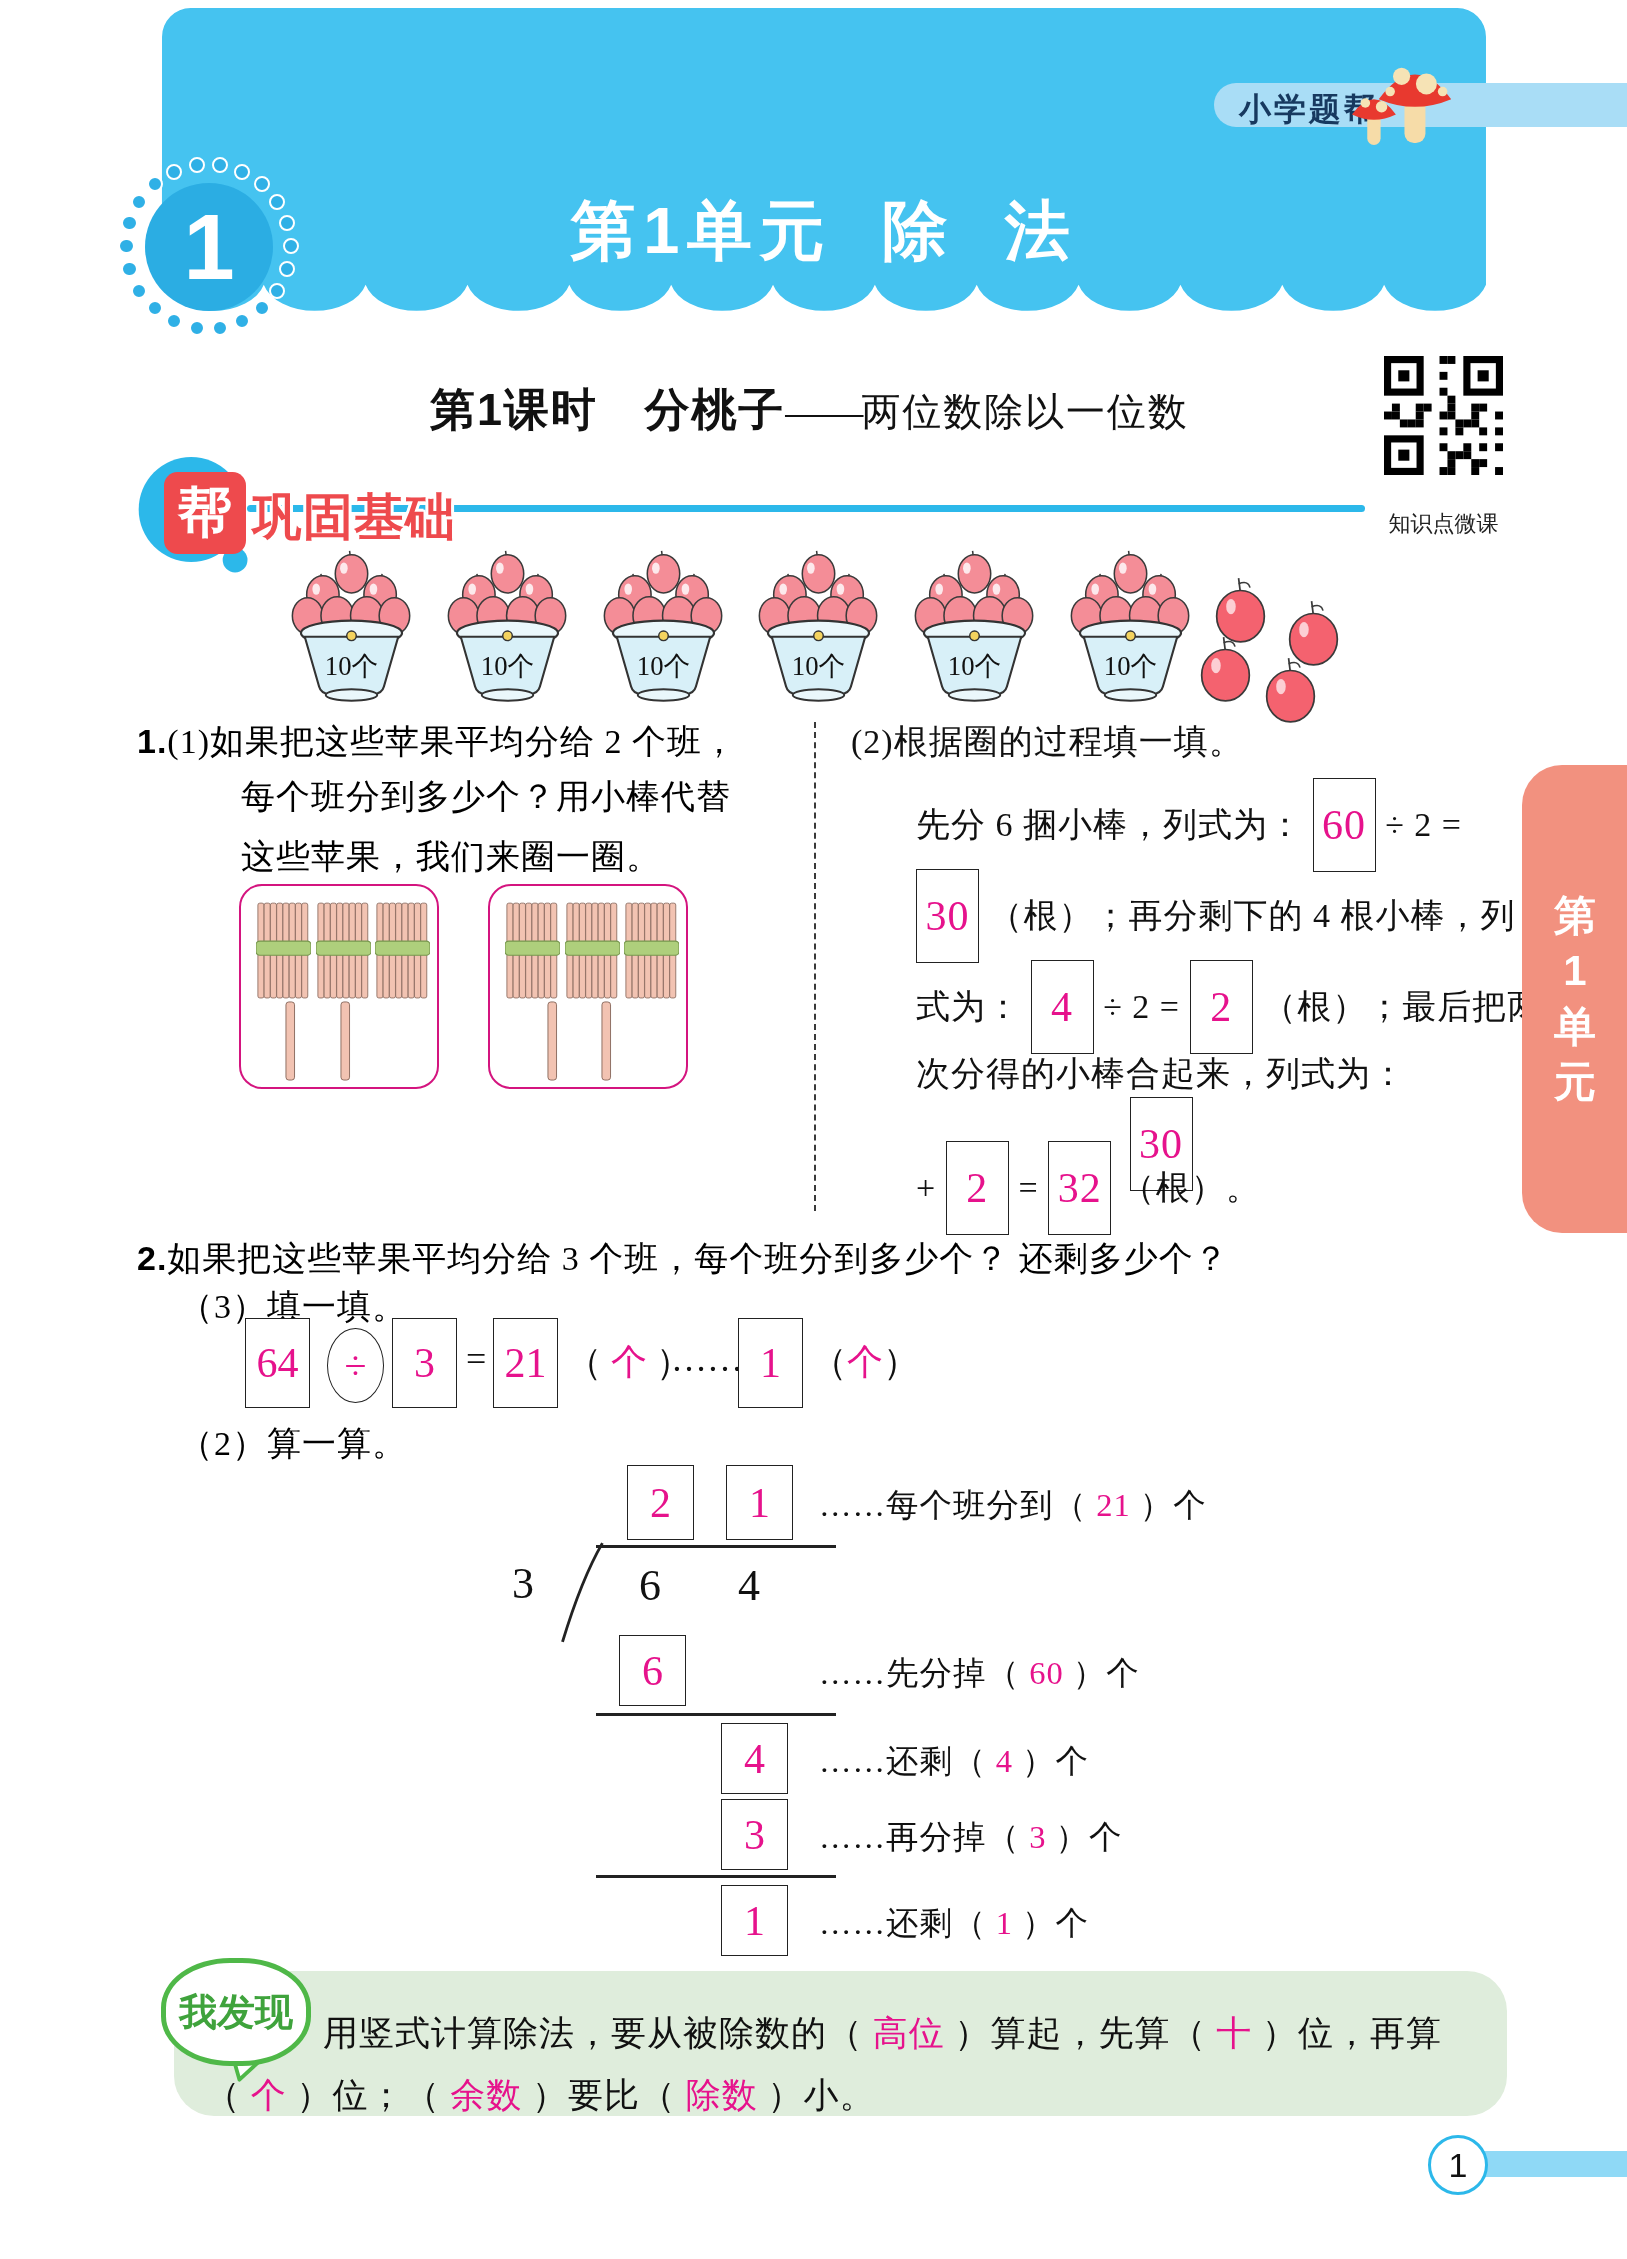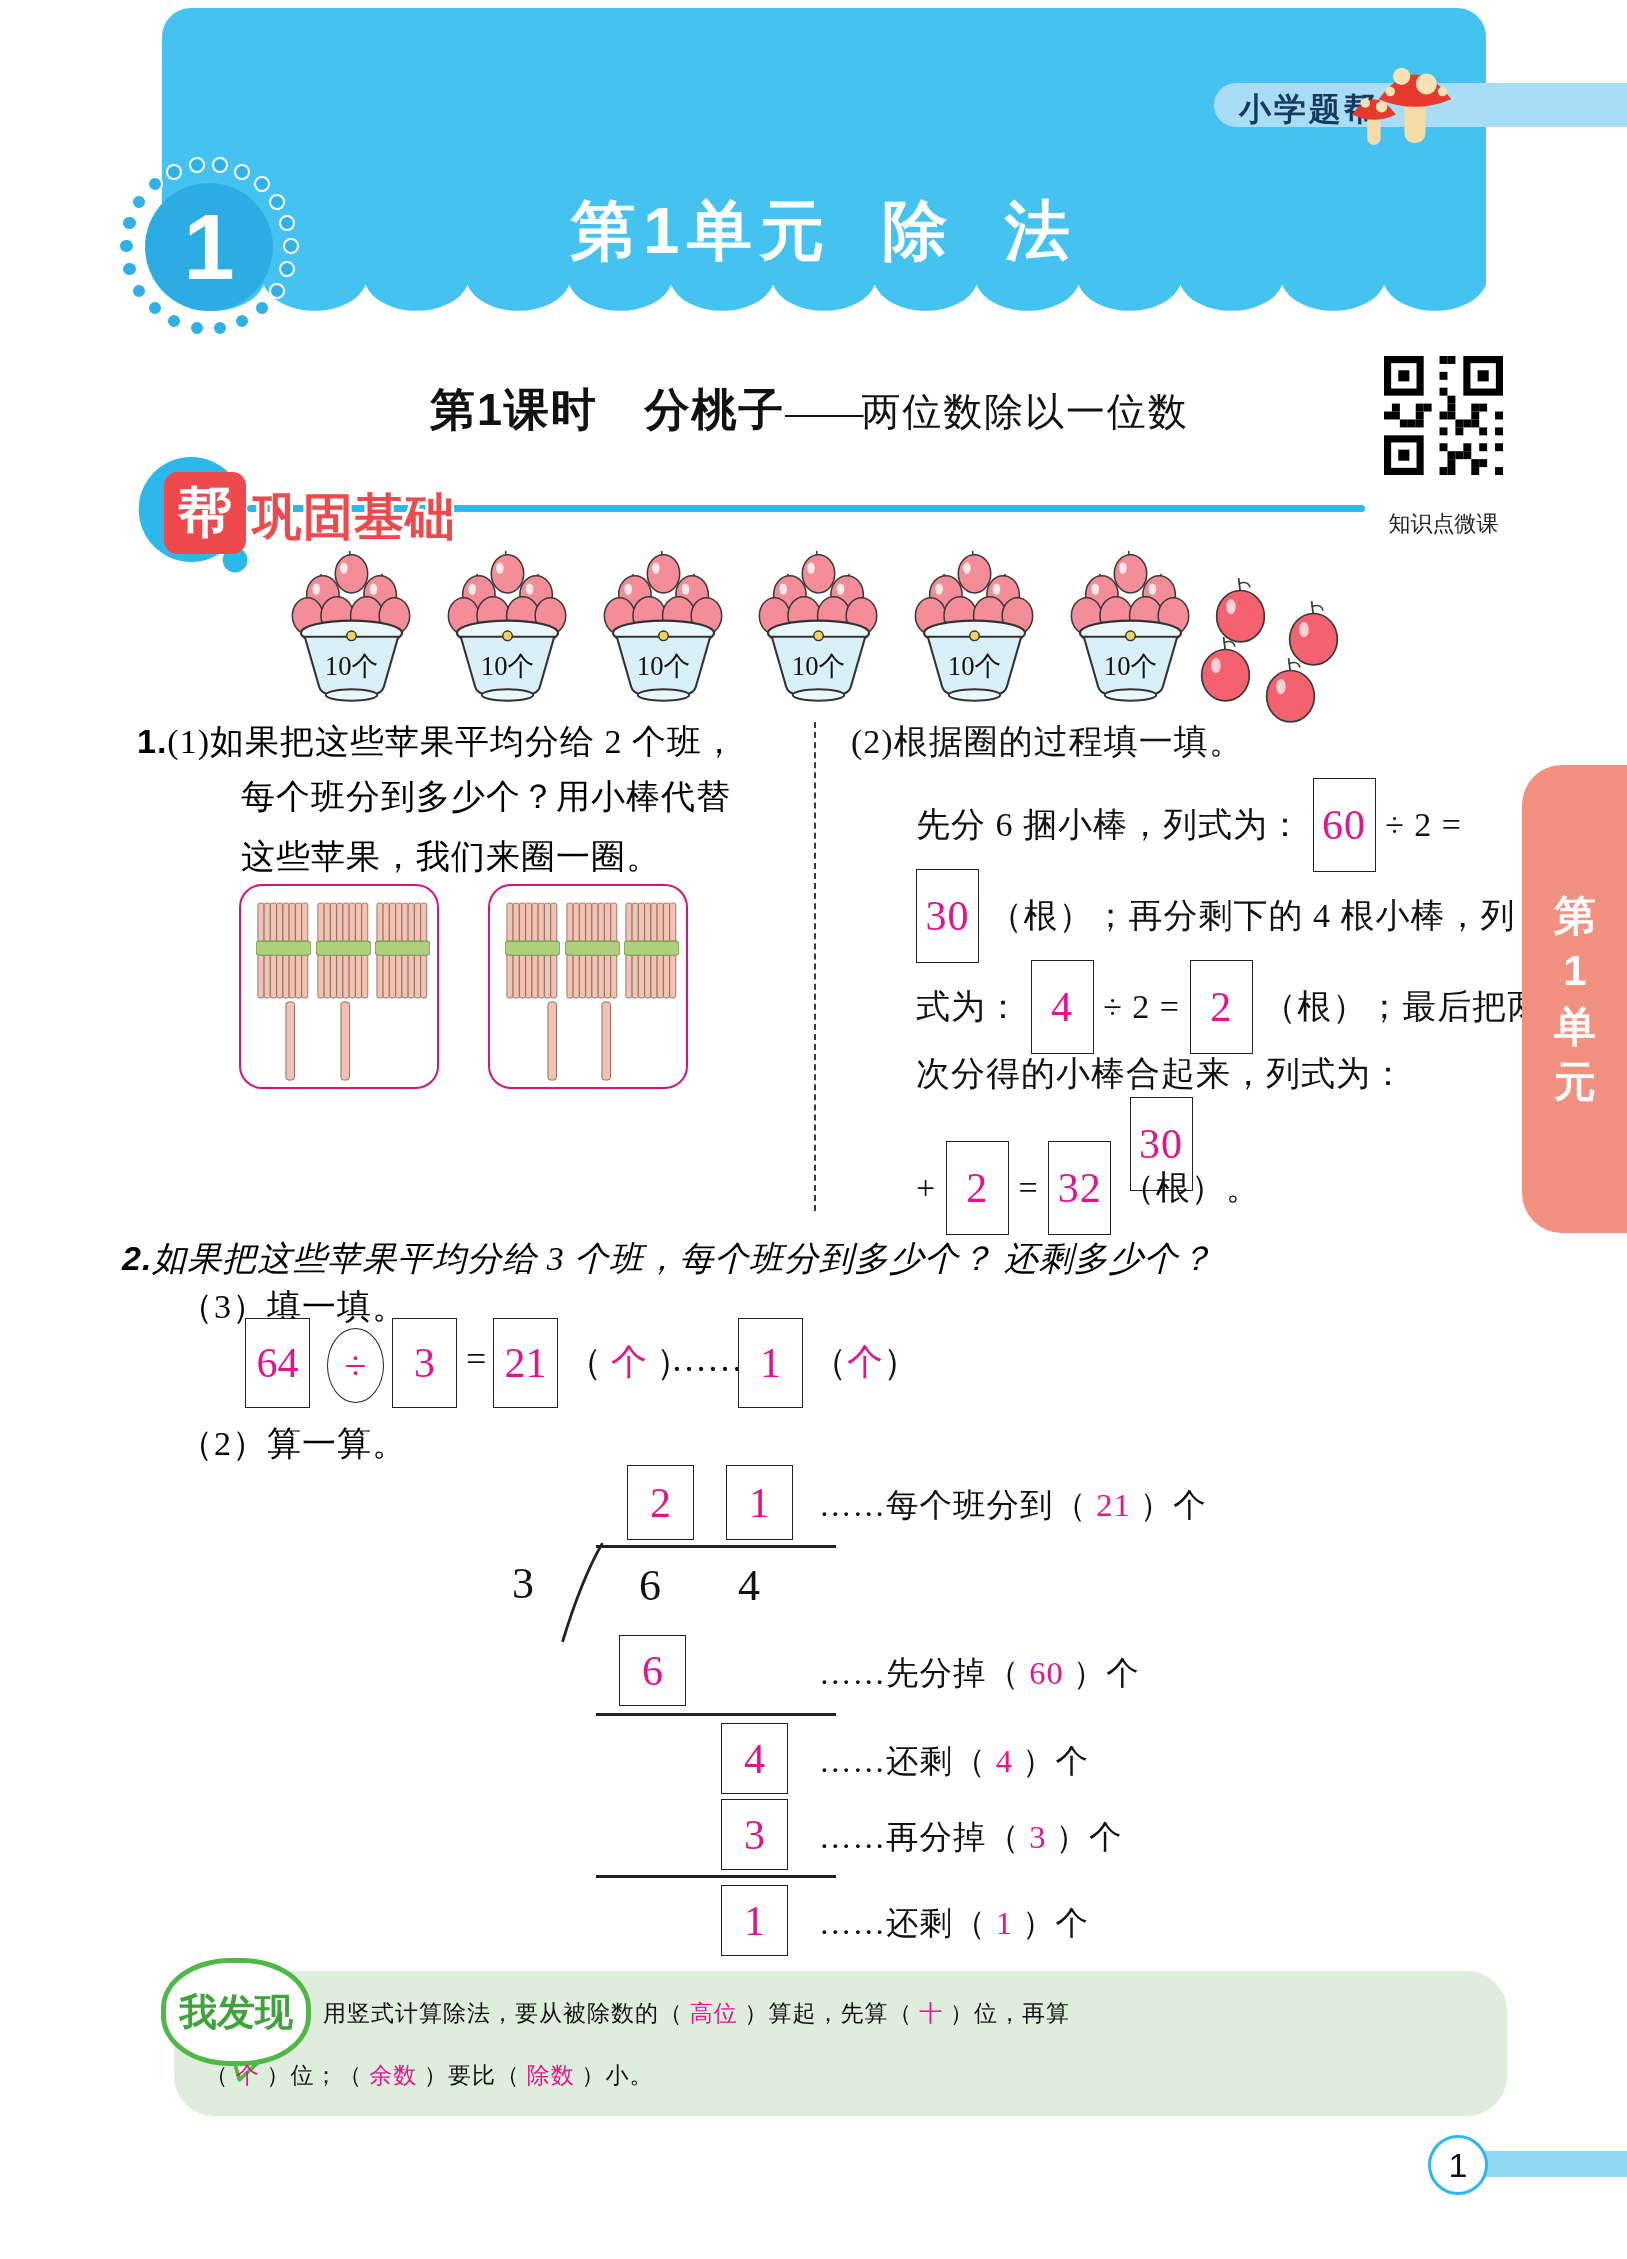--- a/index.html
+++ b/index.html
@@ -83,21 +83,21 @@
   .dbox{position:absolute;width:65px;height:73px;border:1.9px solid #222;display:flex;align-items:center;justify-content:center;
     font-size:42px;color:#e6128c;}
   .annot{position:absolute;left:819px;font-size:32.5px;color:#111;white-space:nowrap;letter-spacing:1px;}
 
   
   #discover-panel{position:absolute;left:174px;top:1971px;width:1333px;height:145px;background:#dfeddc;border-radius:40px;}
   #discover-bubble{position:absolute;left:161px;top:1958px;width:140px;height:98px;background:#fff;border:5.7px solid #4fb848;
     border-radius:46% 46% 46% 46%;display:flex;align-items:center;justify-content:center;z-index:3;}
   #discover-bubble span{font-size:38px;font-weight:bold;color:#3fa33c;font-family:"Liberation Sans",sans-serif;}
   #bubble-tail{position:absolute;left:228px;top:2051px;z-index:2;}
-  .dline{position:absolute;font-size:23px;color:#111;letter-spacing:1px;white-space:nowrap;z-index:4;}
+  .dline{position:absolute;font-size:35px;color:#111;letter-spacing:1px;white-space:nowrap;z-index:4;margin-top:12px;}
 
   
   #page-bar{position:absolute;left:1472px;top:2151px;width:156px;height:26px;background:#8fd9f6;}
   #page-circle{position:absolute;left:1428px;top:2135px;width:54px;height:54px;background:#fff;border:3.8px solid #2cb8ea;
     border-radius:50%;display:flex;align-items:center;justify-content:center;}
   #page-circle span{font-size:34px;color:#111;font-family:"Liberation Sans",sans-serif;}
 </style>
 </head>
 <body>
 
@@ -510,21 +510,21 @@
     <span>（根）。</span>
   </div>
 
   <div id="unit-tab">
     <span>第</span>
     <span>1</span>
     <span>单</span>
     <span>元</span>
   </div>
 
-  <div class="qline" style="left:122px;top:1236px;font-style:italic;">
+  <div class="qline" style="left:137px;top:1236px;">
     <span class="qnum">2.</span><span>如果把这些苹果平均分给 3 个班，每个班分到多少个？ 还剩多少个？</span>
   </div>
   <div class="qline" style="left:179px;top:1284px;">（3）填一填。</div>
 
   <span class="fillbox abs" style="left:245px;top:1318px;width:63px;height:88px;">64</span>
   <div id="eq-oval">÷</div>
   <span class="fillbox abs" style="left:392px;top:1318px;width:63px;height:88px;">3</span>
   <span class="eqpart" style="left:466px;top:1338px;">=</span>
   <span class="fillbox abs" style="left:493px;top:1318px;width:63px;height:88px;">21</span>
   <span class="eqpart" style="left:566px;top:1338px;"><span>（ </span><span class="pink">个</span><span> ）</span></span>

